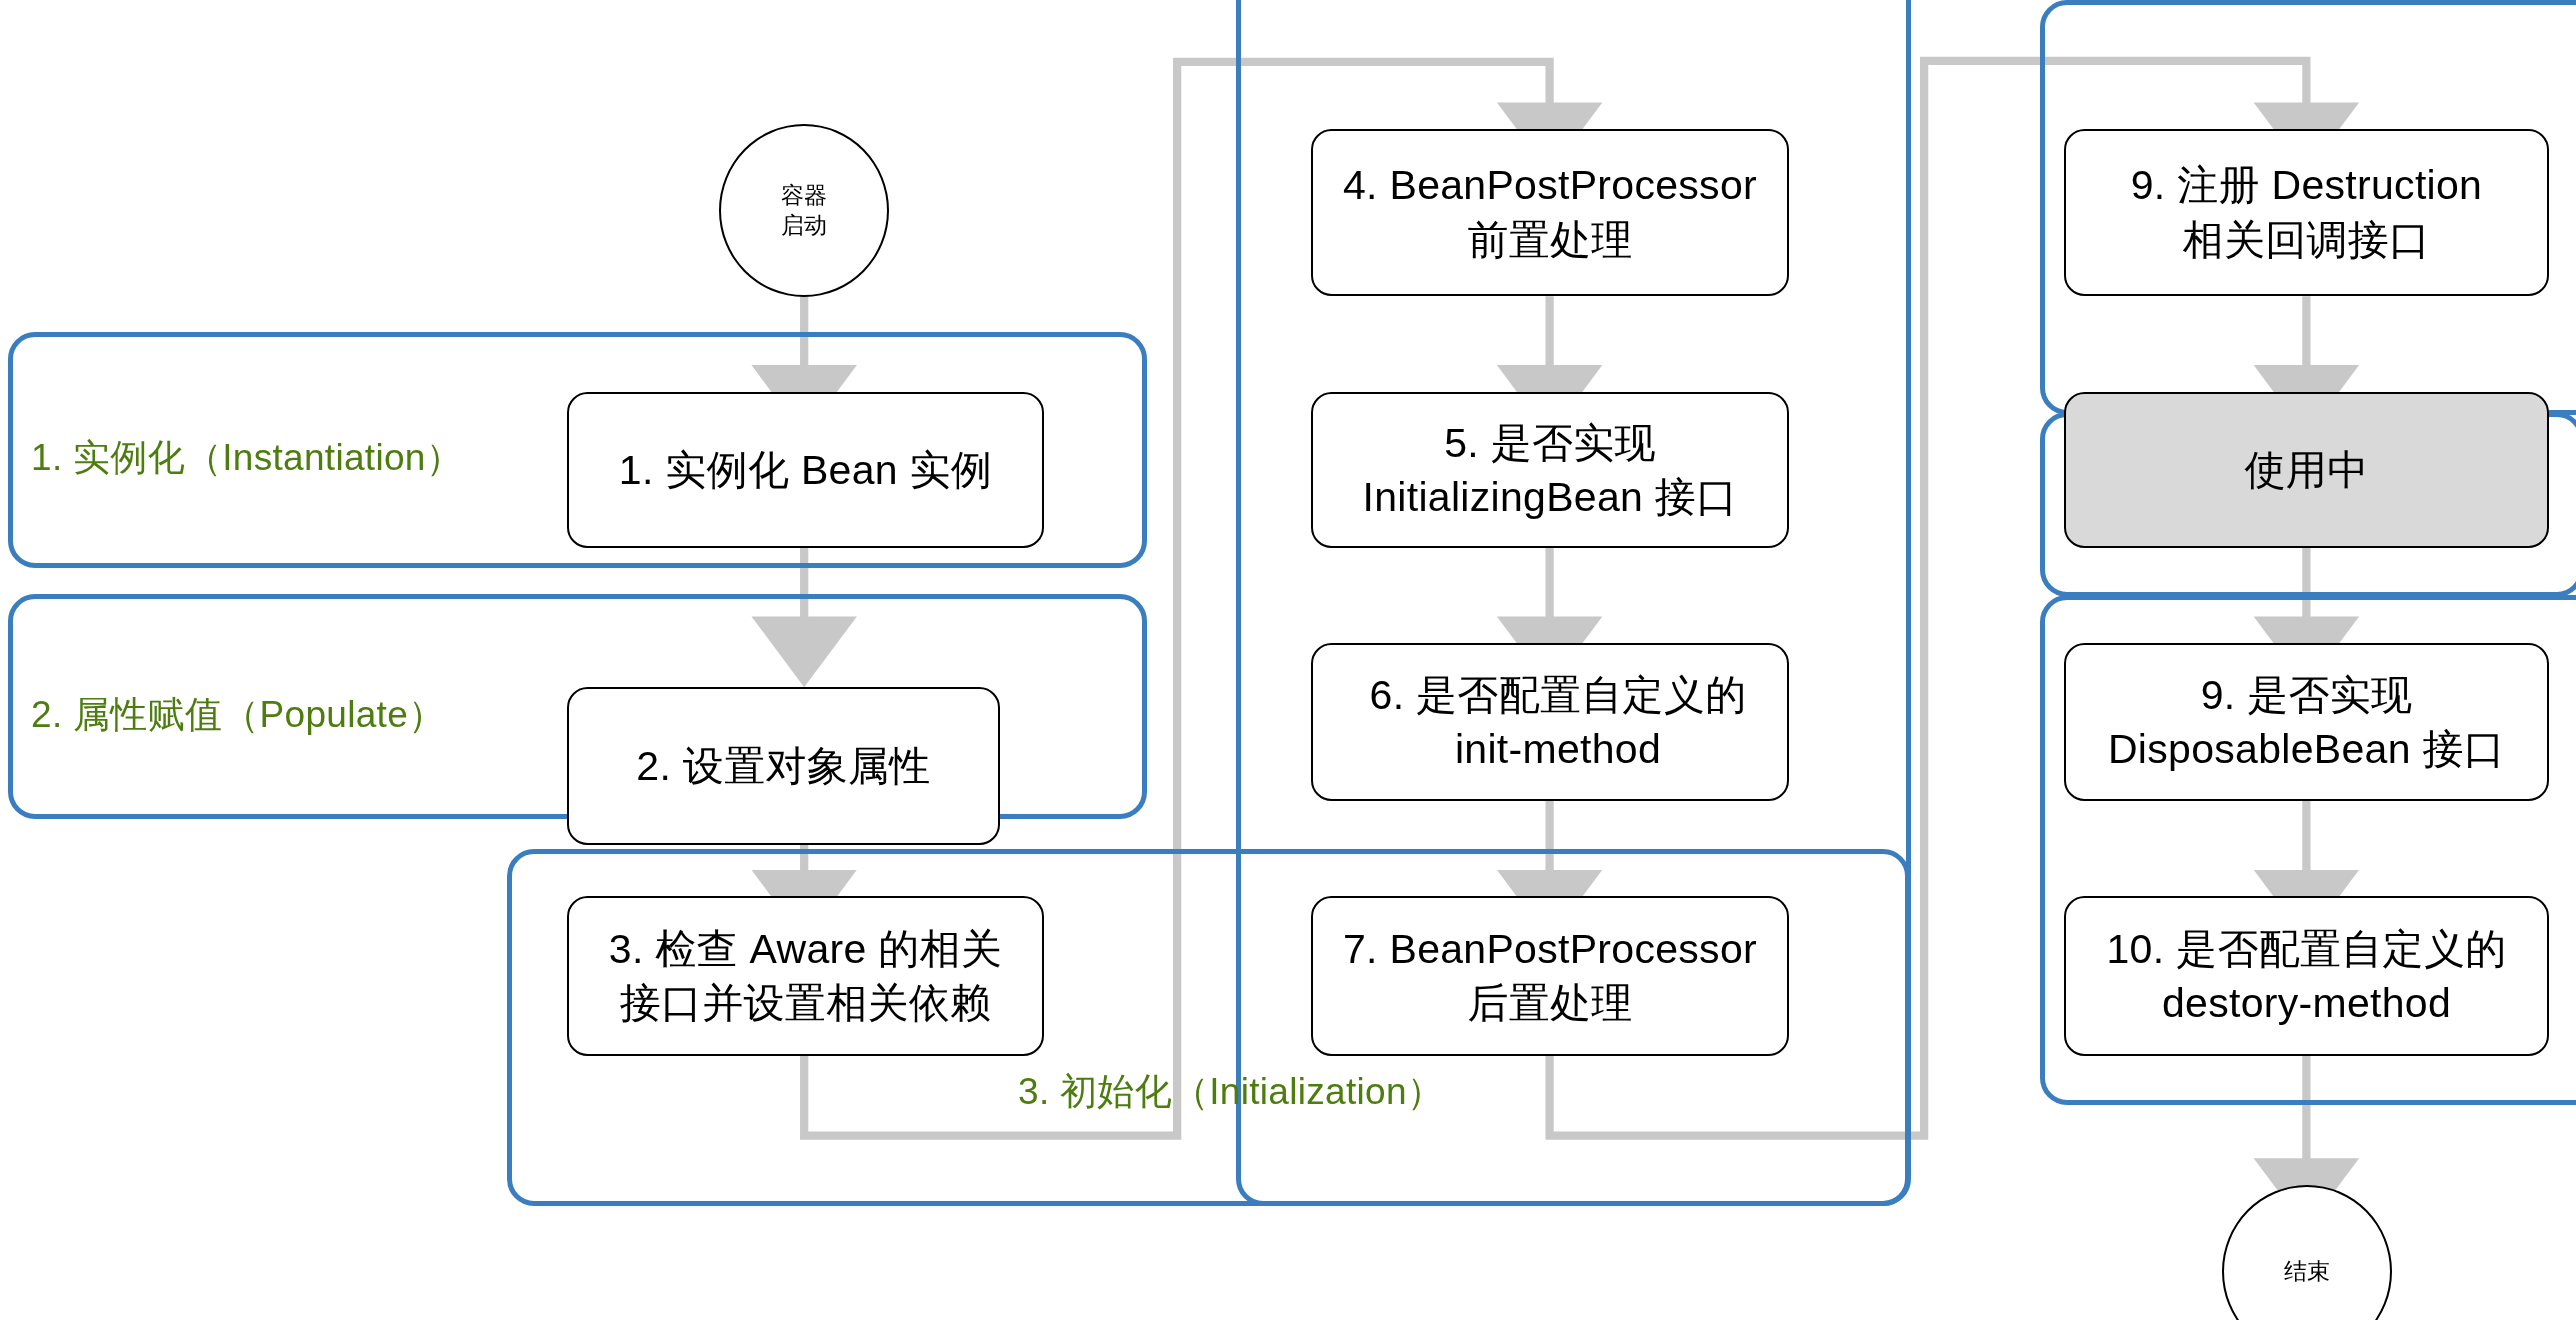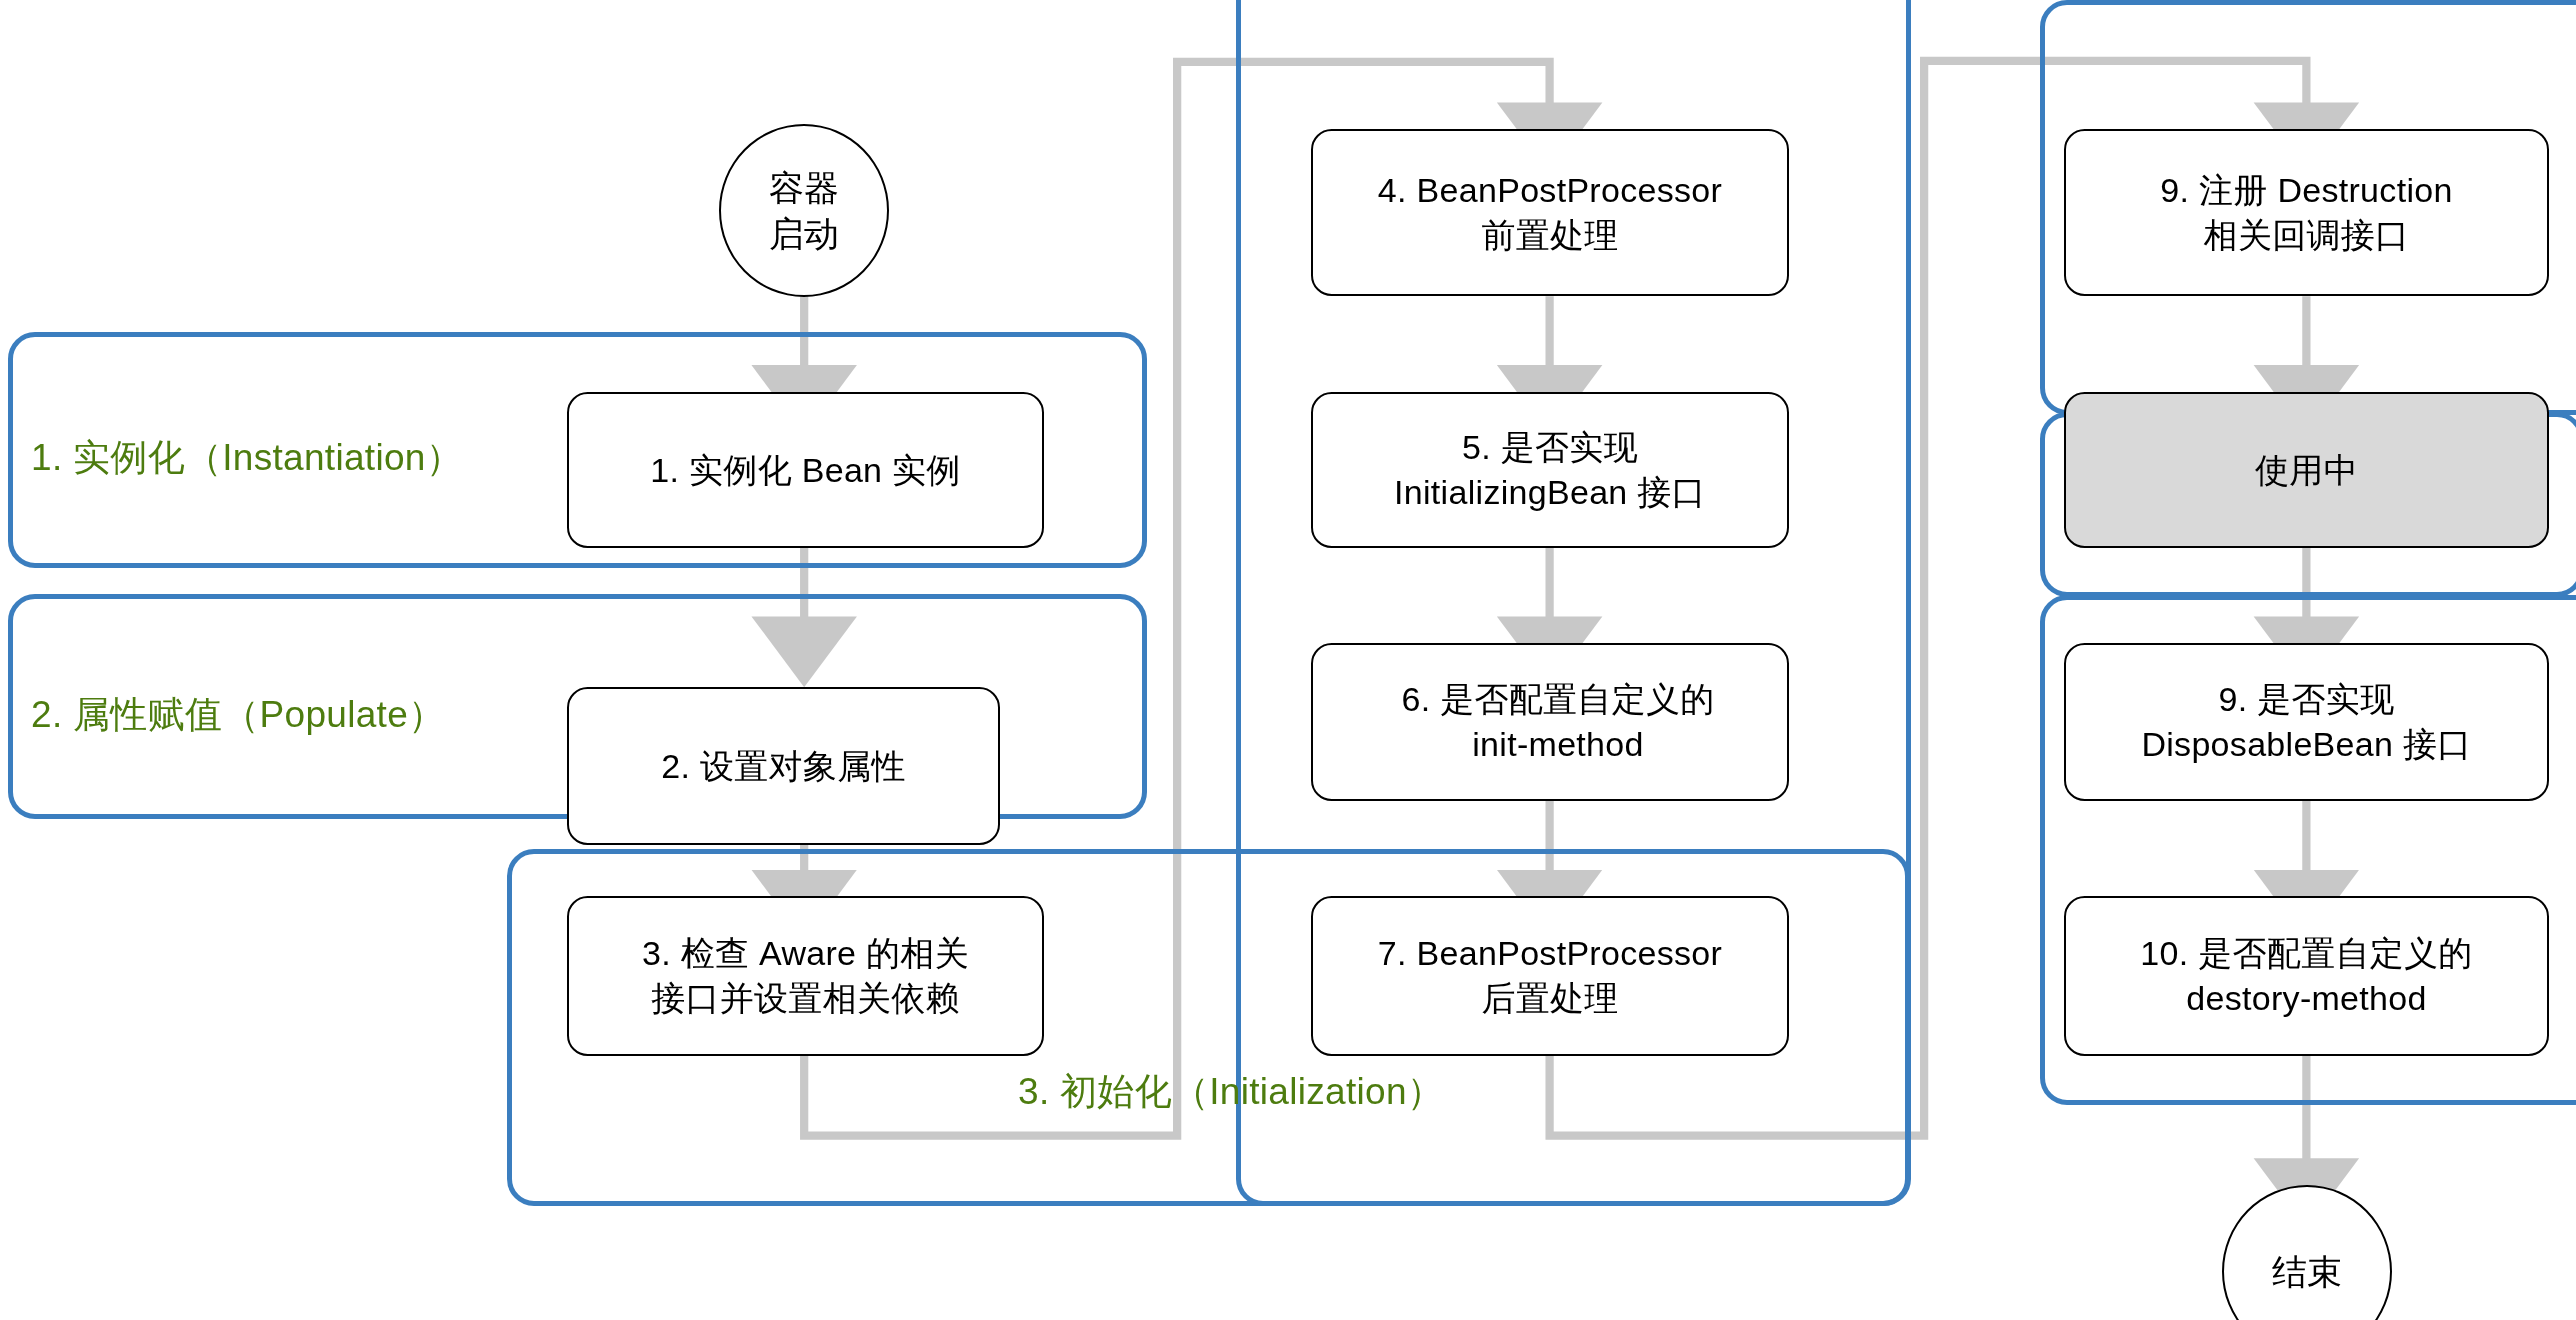--- a/index.html
+++ b/index.html
@@ -7,30 +7,30 @@
     font-family:"Liberation Sans","DejaVu Sans",sans-serif;
     width:3075px;height:1320px;position:relative;overflow:hidden;
   }
   #stage{position:absolute;left:0;top:0;width:3075px;height:1320px;}
   svg.layer{position:absolute;left:0;top:0;width:3075px;height:1320px;}
 
   .node{
     position:absolute;box-sizing:border-box;
     border:2.1px solid #000000;border-radius:20.6px;background:#ffffff;
     display:flex;align-items:center;justify-content:center;text-align:center;
-    color:#000000;font-size:34px;line-height:1.32;letter-spacing:0.3px;
+    color:#000000;font-size:41px;line-height:1.32;letter-spacing:0.3px;
     white-space:pre-line;z-index:6;
   }
   .node.gray{background:#d9d9d9;}
 
   .terminator{
     position:absolute;box-sizing:border-box;
     border:2.1px solid #000000;border-radius:50%;background:#ffffff;
     display:flex;align-items:center;justify-content:center;text-align:center;
-    color:#000000;font-size:35px;line-height:1.3;white-space:pre-line;z-index:6;
+    color:#000000;font-size:23px;line-height:1.3;white-space:pre-line;z-index:6;
   }
 
   .group{
     position:absolute;box-sizing:border-box;
     border:5.7px solid #3b7ebf;border-radius:27px;background:transparent;z-index:2;
   }
 
   .grouplabel{
     position:absolute;color:#4d7c0f;font-size:37px;white-space:pre;z-index:7;
     letter-spacing:0.3px;

